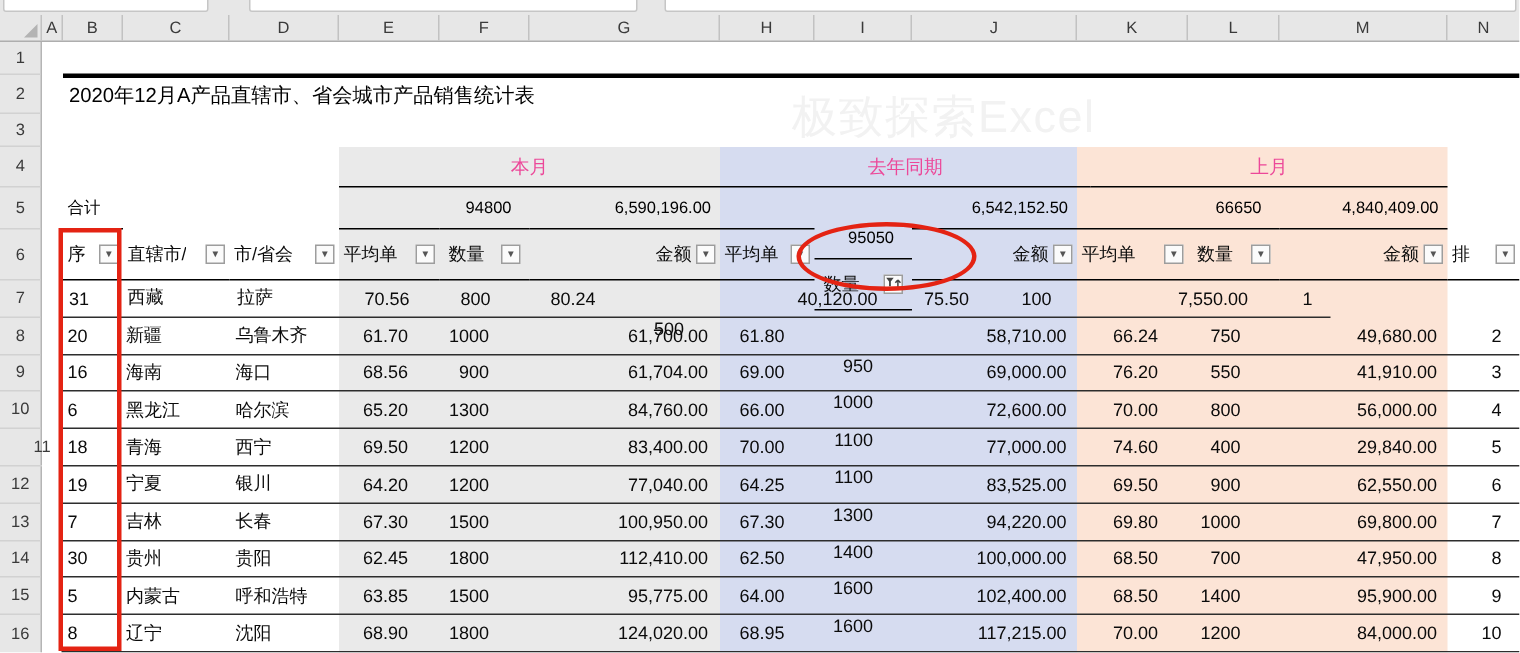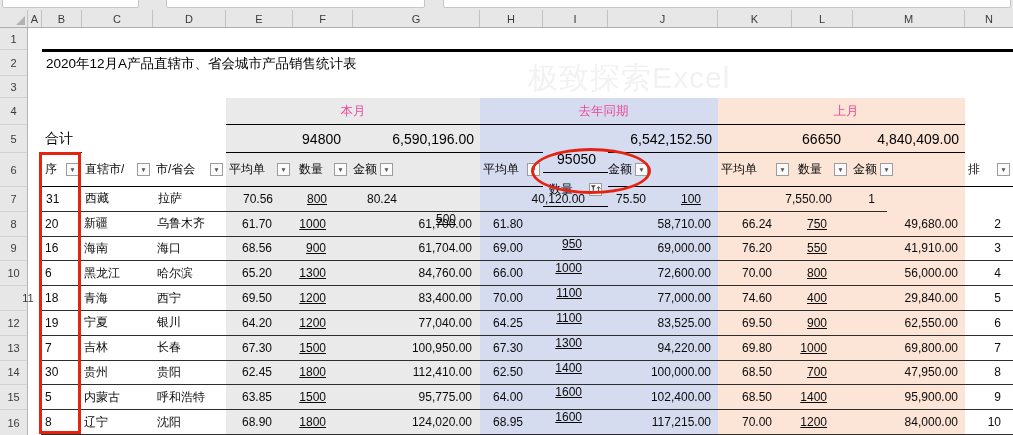--- a/index.html
+++ b/index.html
@@ -52,49 +52,49 @@
   .wM{width:112px;} .wN{width:48px;}
   .frow{position:absolute;left:28px;width:985px;display:flex;z-index:2;}
   .frow > div{flex-shrink:0;}
 
   
   .r4{top:98px;height:27px;}
   .secl{display:flex;align-items:center;justify-content:center;font-size:12.5px;color:#ec4899;
         border-bottom:1px solid #000;height:100%;}
 
   
-  .r5{top:125px;height:28px;font-size:14px;color:#000;}
+  .r5{top:125px;height:28px;font-size:11px;color:#000;}
   .r5 > div{display:flex;align-items:center;height:100%;}
   .bb{border-bottom:1px solid #000;}
   .tot-label{padding-left:3px;}
   .tot-qty{justify-content:flex-end;padding-right:12px;}
   .tot-amt{justify-content:flex-end;padding-right:6px;}
 
   
   .r6{top:153px;height:34px;font-size:12px;color:#0a0a0a;}
   .r6 > div{display:flex;align-items:center;height:100%;border-bottom:1px solid #000;}
   .r6 > .noline{border-bottom:none;}
   .h-sb{justify-content:space-between;padding:0 3px;}
   .h-sb6{justify-content:space-between;padding:0 6px;}
-  .h-end{justify-content:flex-start;gap:3px;padding-right:3px;}
+  .h-end{justify-content:flex-end;gap:3px;padding-right:3px;}
   .hdr-txt{white-space:nowrap;overflow:hidden;}
   .fbtn{width:13px;height:13px;background:#fbfbfb;border:1px solid #9d9d9d;flex-shrink:0;
         display:flex;align-items:center;justify-content:center;font-size:6.5px;color:#555;cursor:pointer;}
 
   
   .tbody{position:absolute;left:28px;top:187px;width:985px;z-index:2;}
   .trow{display:flex;height:24.8px;}
   .rline{display:flex;border-bottom:1px solid #2d2d2d;}
   .rline > div{flex-shrink:0;display:flex;align-items:center;height:100%;font-size:12px;color:#0b0b0b;}
   .cl{justify-content:flex-start;}
   .c-no{padding-left:4px;}
   .c-prov{padding-left:3px;}
   .c-city{padding-left:5px;}
   .c-price{justify-content:flex-end;padding-right:20px;color:var(--muted-text);padding-left:44px;}
-  .c-qty{justify-content:flex-end;padding-right:26px;color:var(--muted-text);text-decoration:underline;}
+  .c-qty{justify-content:flex-end;padding-right:26px;color:var(--muted-text);}
   .c-amt{justify-content:flex-end;padding-right:7px;}
   .c-rank{justify-content:flex-end;padding-right:12px;}
 
   
   .ann-rect{position:absolute;left:39px;top:152px;width:42px;height:282px;
       border:3px solid var(--annotation-red);z-index:30;pointer-events:none;}
   .ann-ellipse{position:absolute;left:531px;top:148px;width:120px;height:46px;
       border:3px solid var(--annotation-red);border-radius:50%;z-index:30;pointer-events:none;}
 </style>
 </head>

